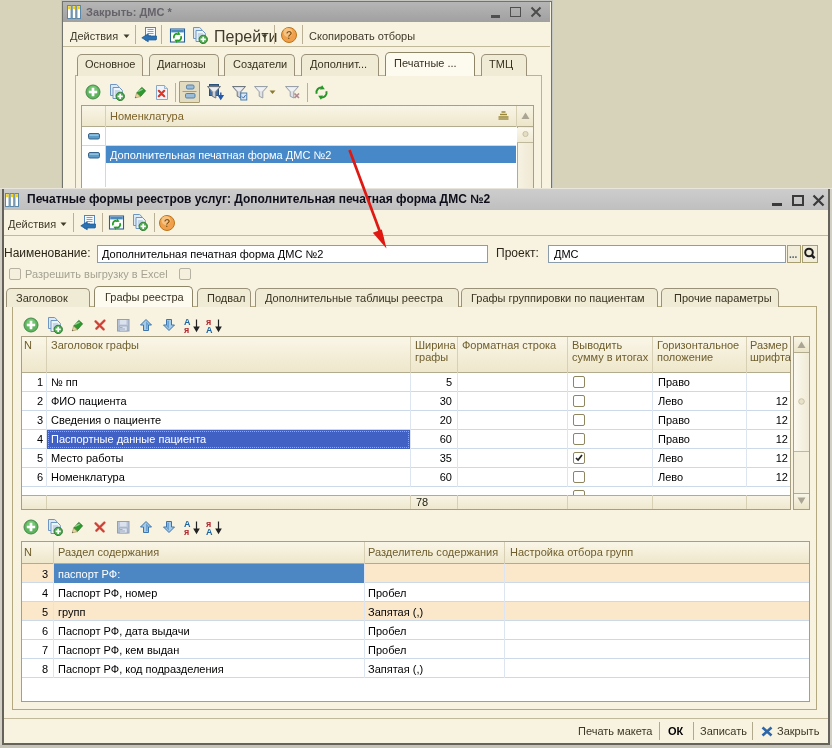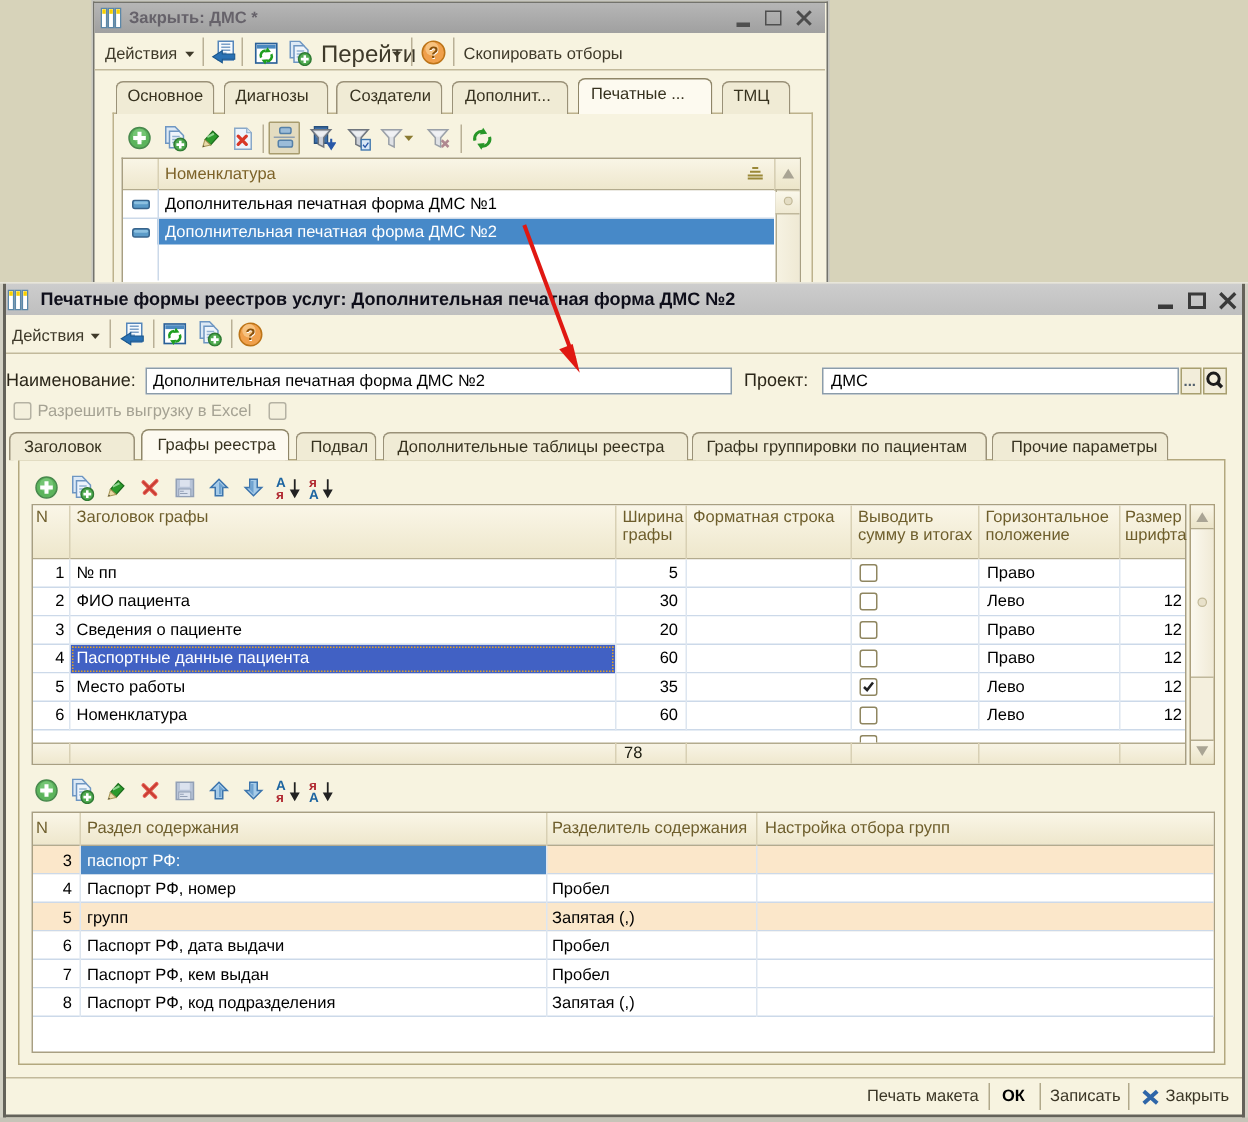--- a/index.html
+++ b/index.html
@@ -156,21 +156,20 @@
 <div class="a" style="left:105px;top:145.5px;width:411px;height:17.5px;background:#4789c8;"></div>
 <div class="a" style="left:105px;top:126px;width:1px;height:61px;background:#ccd9e9;"></div>
 <svg class="a" style="left:88px;top:133px;" width="12" height="7" viewBox="0 0 12 7">
       <rect x="0.5" y="0.5" width="11" height="5.5" rx="1.5" fill="#5b9bc8" stroke="#38648c"></rect>
       <rect x="1.3" y="1.3" width="9.4" height="1.8" rx="0.9" fill="#8cc0e0"></rect>
     </svg>
 <svg class="a" style="left:88px;top:152px;" width="12" height="7" viewBox="0 0 12 7">
       <rect x="0.5" y="0.5" width="11" height="5.5" rx="1.5" fill="#5b9bc8" stroke="#38648c"></rect>
       <rect x="1.3" y="1.3" width="9.4" height="1.8" rx="0.9" fill="#8cc0e0"></rect>
     </svg>
-<div class="a t" style="left:110px;top:130px;font-size:11px;color:#000;font-weight:normal;">Дополнительная печатная форма ДМС №1</div>
 <div class="a t" style="left:110px;top:149px;font-size:11px;color:#fff;font-weight:normal;">Дополнительная печатная форма ДМС №2</div>
 <div class="a" style="left:517px;top:106px;width:16px;height:82px;background:linear-gradient(90deg,#f6f2e2,#efe9d4);border-left:1px solid #b3ab8e;"></div>
 <div class="a" style="left:517px;top:106px;width:16px;height:21px;background:linear-gradient(#f8f4e4,#ece5c9);border-bottom:1px solid #b3ab8e;"></div>
 <svg class="a" style="left:521px;top:112px;" width="9" height="8" viewBox="0 0 9 8">
       <path d="M4.5 0.5 L8.5 7 H0.5 Z" fill="#a9a494"></path>
     </svg>
 <div class="a" style="left:517px;top:128px;width:16px;height:15px;background:linear-gradient(#faf7ea,#efe9d2);border-bottom:1px solid #c0b89c;"></div>
 <svg class="a" style="left:522px;top:131px;" width="7" height="6" viewBox="0 0 7 6">
       <circle cx="3.5" cy="3" r="2.6" fill="#e4ddc4" stroke="#c2b998" stroke-width="0.8"></circle>
     </svg>

